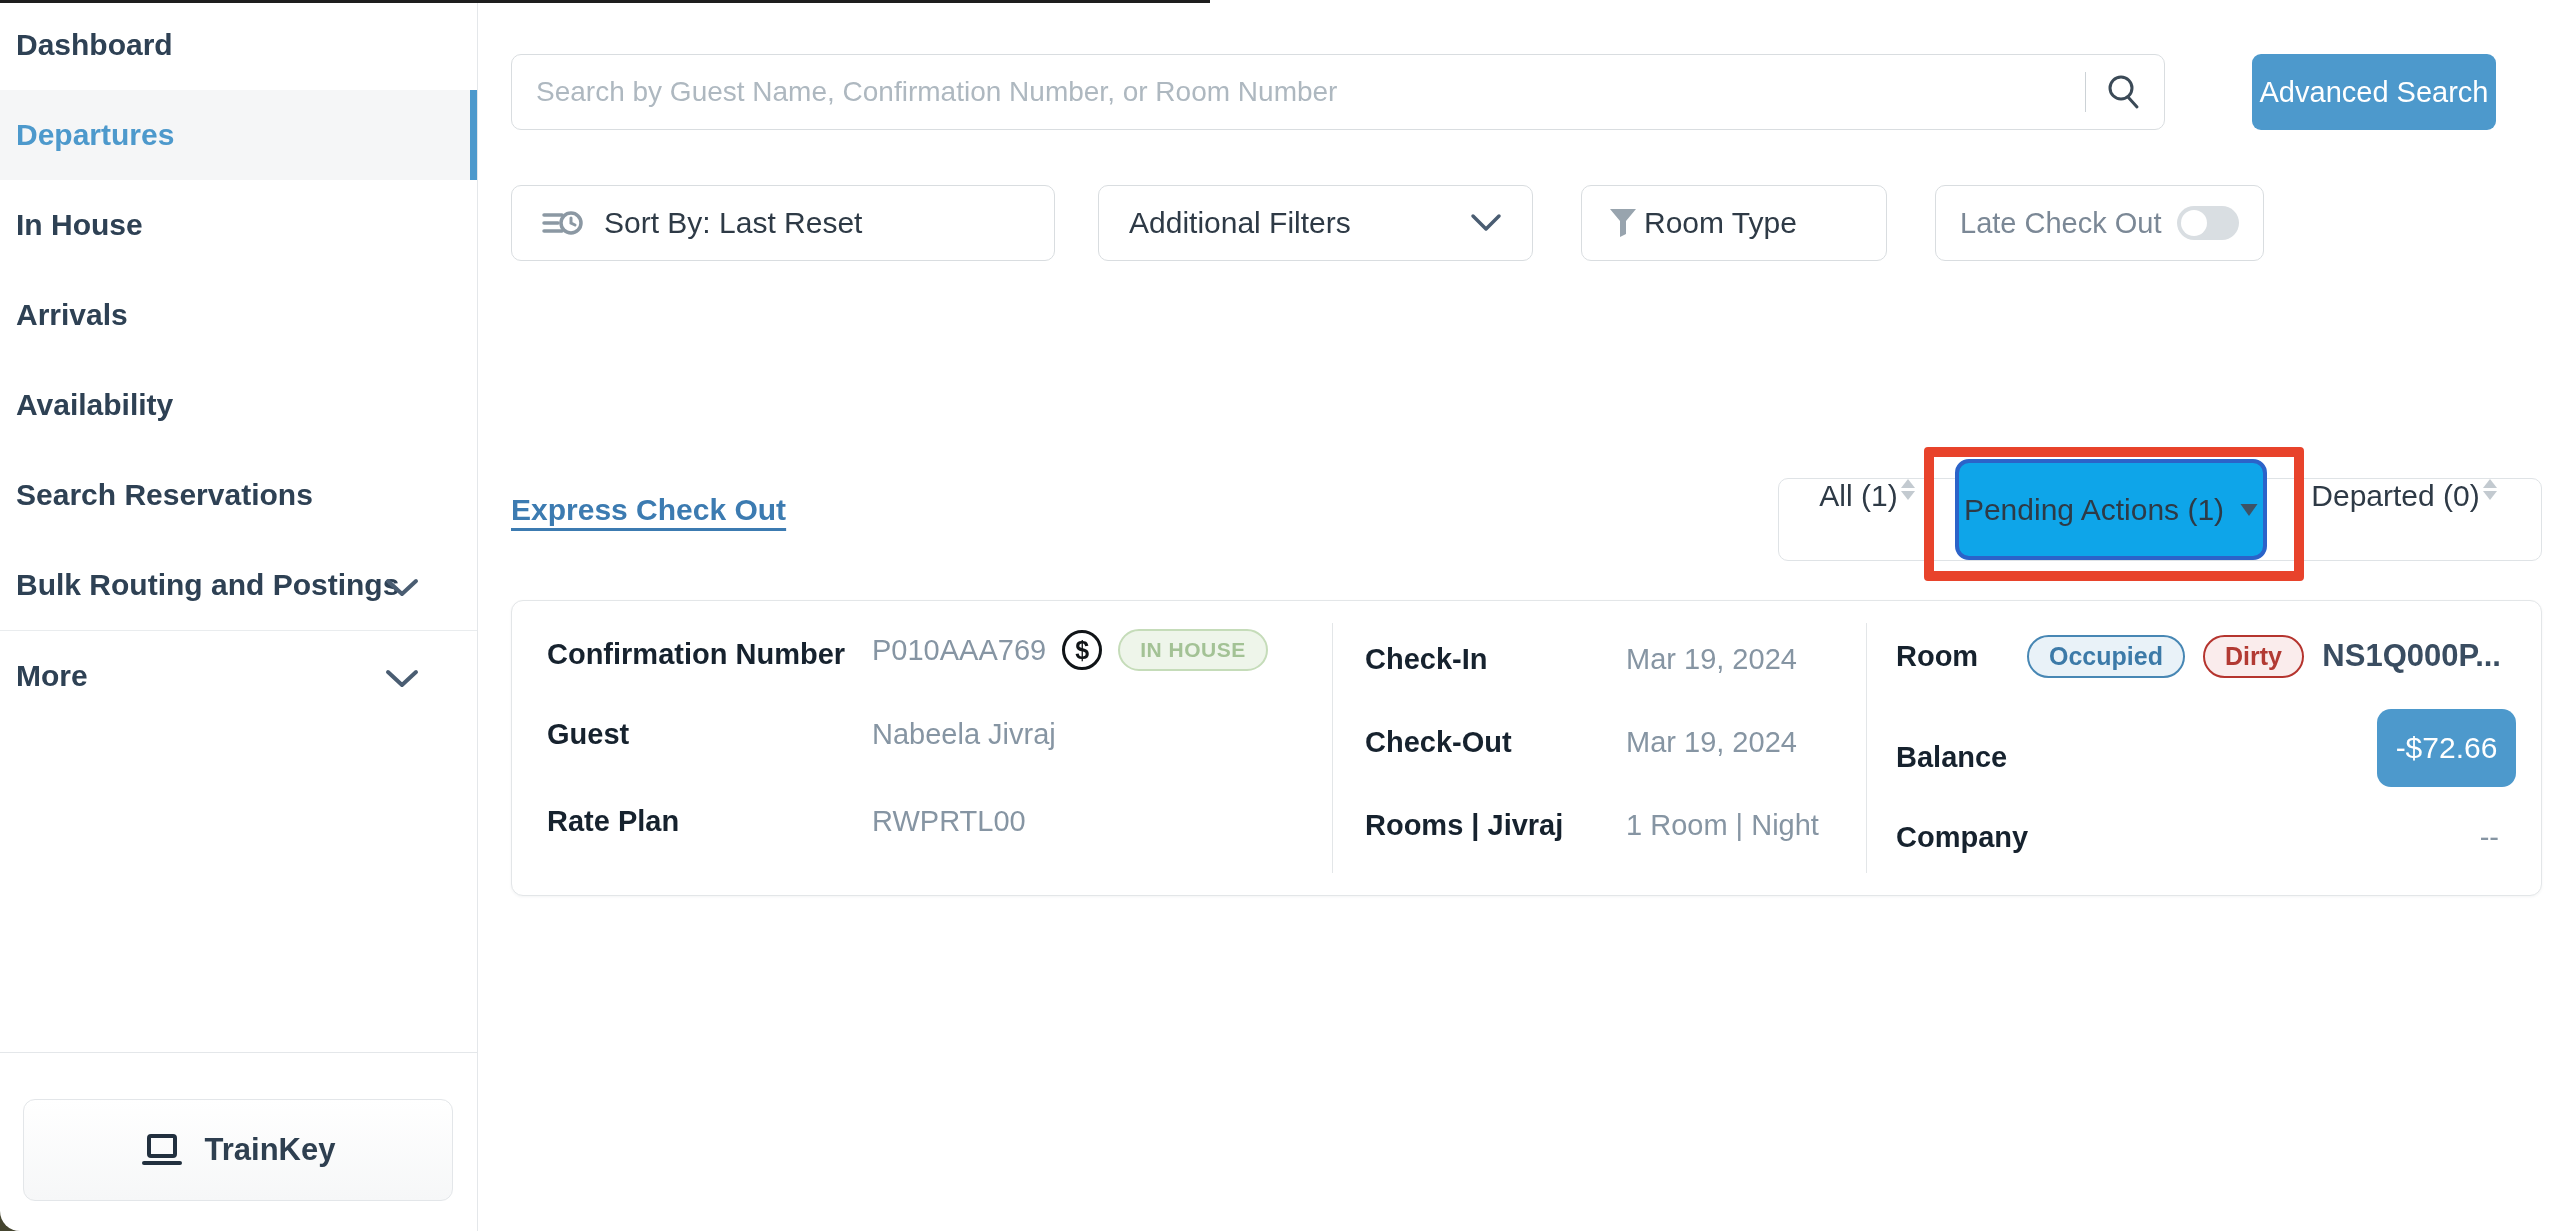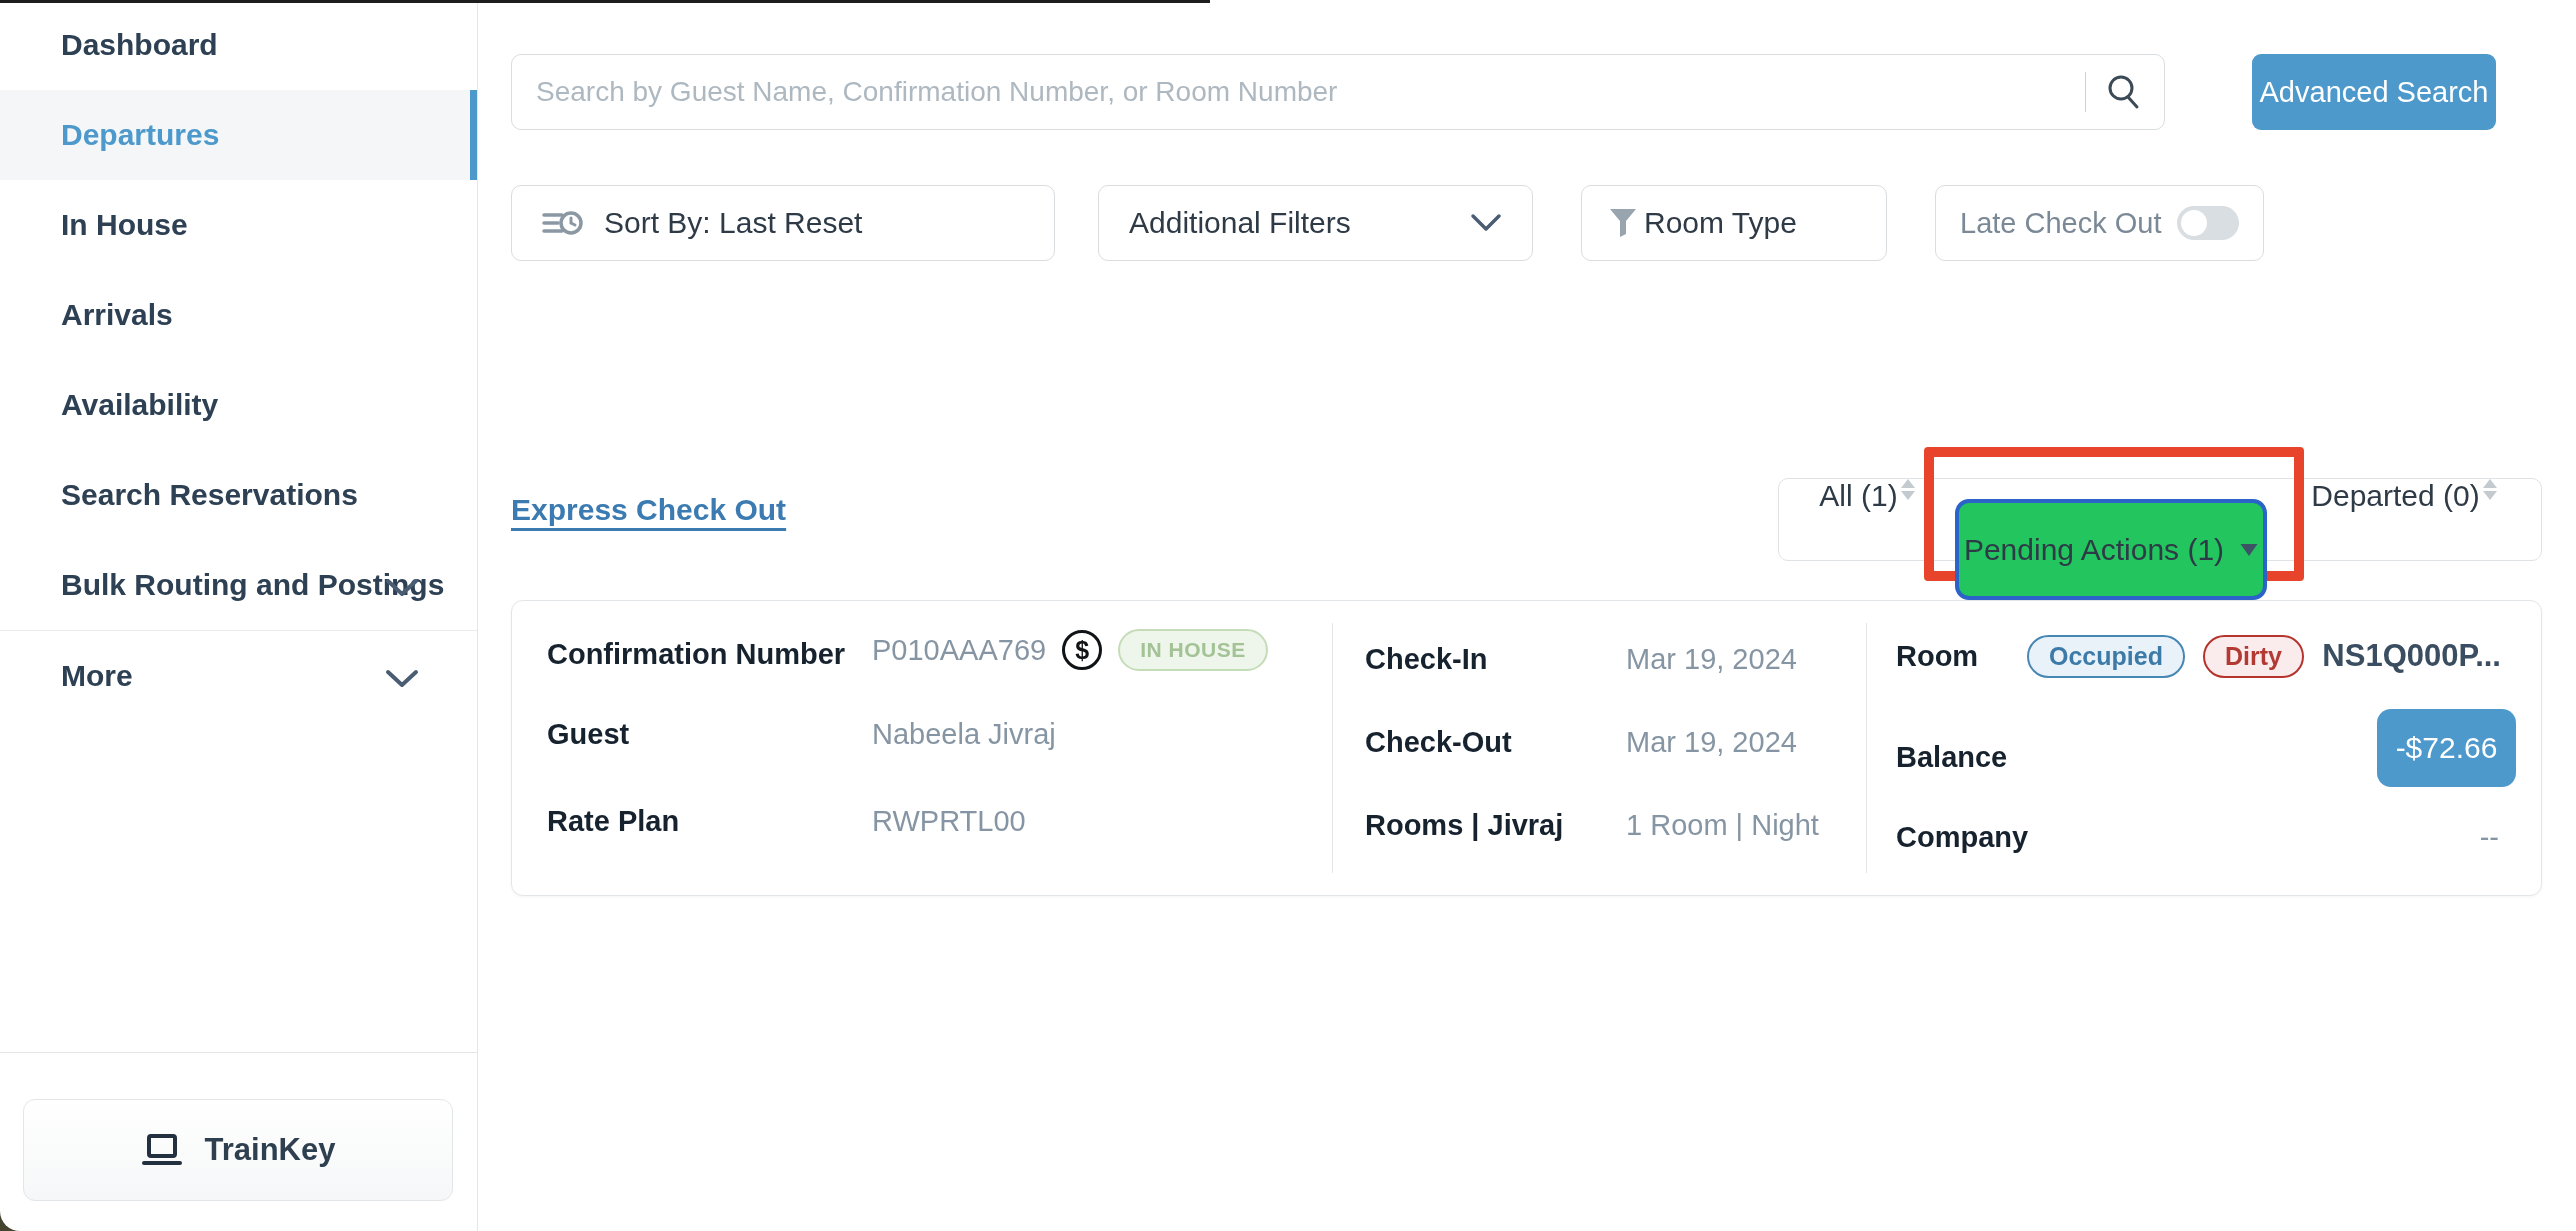--- a/index.html
+++ b/index.html
@@ -22,21 +22,21 @@
     color:var(--c-label);
   }
   
   .top-edge{position:absolute;top:0;left:0;width:1210px;height:3px;background:#1e1e1e;z-index:40;}
   
   .corner-blob{position:absolute;left:0;bottom:0;width:30px;height:26px;background:#45452f;z-index:0;}
   
   .sidebar{position:absolute;top:0;left:0;width:478px;height:1231px;z-index:1;display:flex;flex-direction:column;}
   .sidebar-nav{background:#fff;border-right:1px solid #e4e7ea;flex:1 1 auto;}
   .nav-item{
-    position:relative;height:90px;line-height:90px;padding-left:61px;
+    position:relative;height:90px;line-height:90px;padding-left:16px;
     font-size:30px;font-weight:600;color:var(--c-nav);cursor:pointer;
     white-space:nowrap;
   }
   .nav-item.active{background:#f5f6f7;color:var(--c-accent);}
   .nav-item.active::after{content:"";position:absolute;right:0;top:0;bottom:0;width:7px;background:var(--c-accent);}
   .nav-item.sep{border-top:1px solid #e9ecee;}
   .nav-item .chev{position:absolute;right:58px;top:38px;}
   .sidebar-bottom{
     background:#fff;border-right:1px solid #e4e7ea;border-top:1px solid #e4e7ea;
     height:179px;border-bottom-left-radius:20px;position:relative;
@@ -91,23 +91,23 @@
     position:absolute;left:1300px;top:478px;width:764px;height:83px;
     border:1px solid #dfe3e6;border-radius:10px;background:#fff;
     display:flex;align-items:stretch;font-size:30px;color:#2e3a46;
   }
   .tab{display:flex;justify-content:center;gap:2px;cursor:pointer;}
   .tab-all{width:177px;}
   .tab-ghost{width:312px;}
   .tab-departed{flex:1;}
   .tab-pending{
     position:absolute;left:1477px;top:459px;width:312px;height:101px;z-index:6;
-    background:#22c55e;border:4px solid var(--c-focus);border-radius:14px;
+    background:#0ea5e9;border:4px solid var(--c-focus);border-radius:14px;
     display:flex;align-items:center;justify-content:center;gap:16px;
-    font-size:30px;color:#2e3a46;cursor:pointer;margin-top:40px;
+    font-size:30px;color:#2e3a46;cursor:pointer;
   }
   .annotation{
     position:absolute;left:1446px;top:447px;width:380px;height:134px;z-index:5;
     border:10px solid var(--c-annot);border-radius:4px;pointer-events:none;
   }
   .sort-arrows{display:inline-flex;flex-direction:column;gap:3px;}
   
   .card{
     position:absolute;left:33px;top:600px;width:2031px;height:296px;
     background:#fff;border:1px solid #e3e6e8;border-radius:12px;

